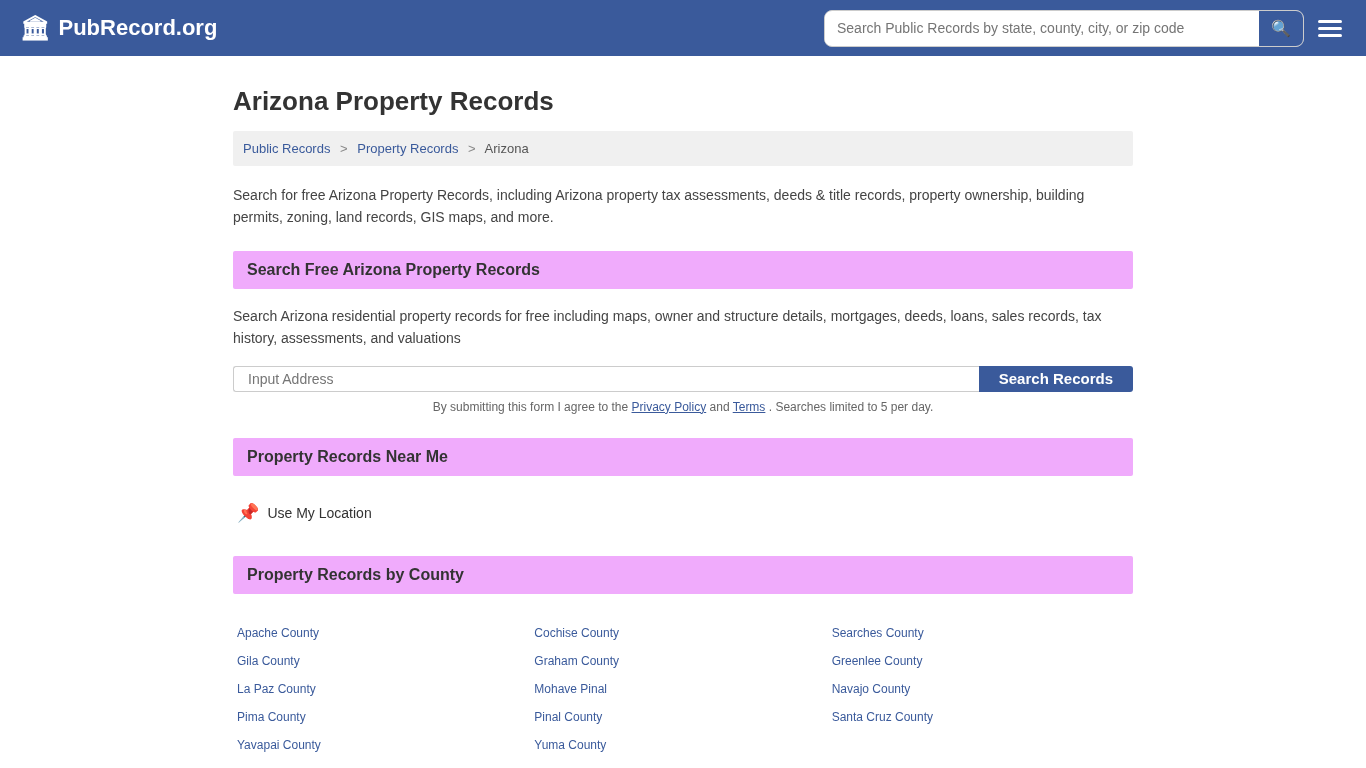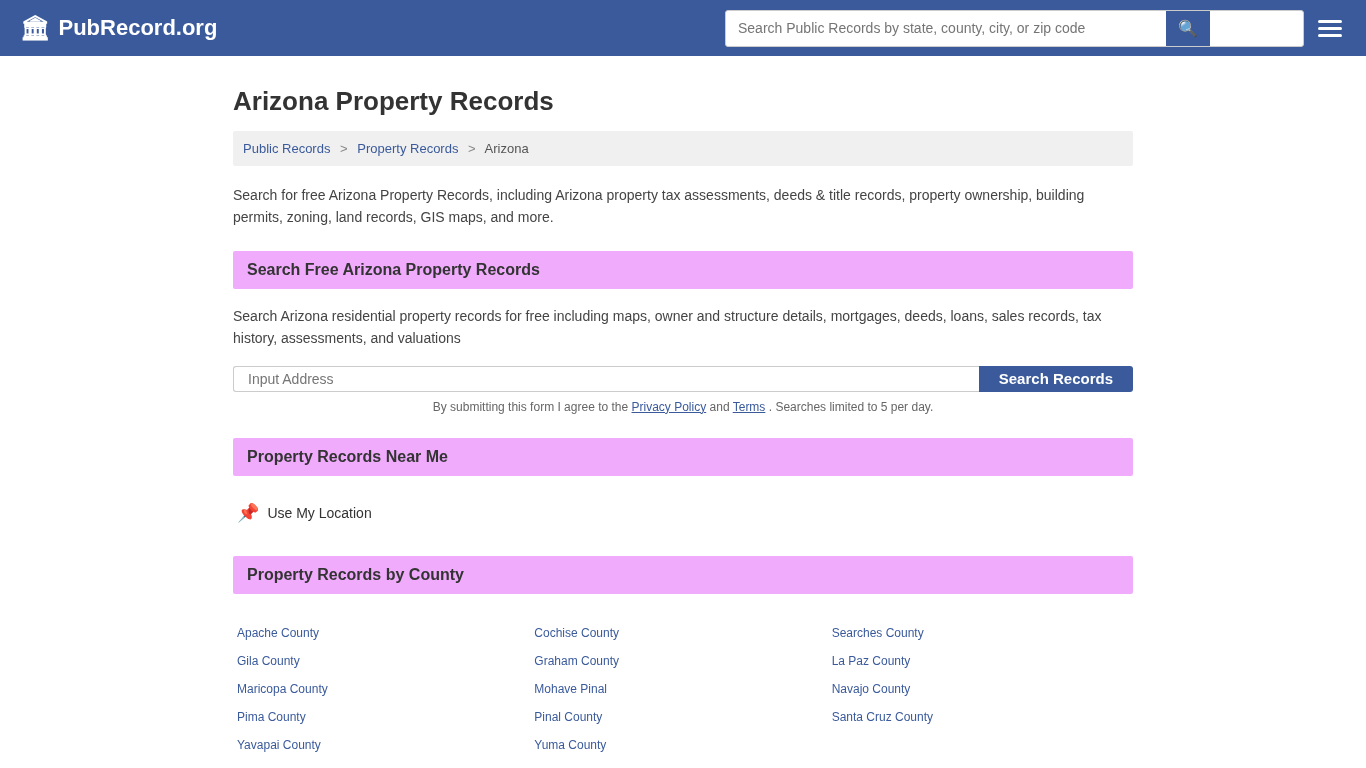--- a/index.html
+++ b/index.html
@@ -29,23 +29,23 @@
     .header-search-area {
       display: flex;
       align-items: center;
       gap: 10px;
     }
     .header-search-box {
       display: flex;
       align-items: center;
       background: #fff;
       border: 1px solid #ccc;
-      border-radius: 3px;
+      border-radius: 8px;
       overflow: hidden;
-      width: 579px;
+      width: 480px;
     }
     .header-search-input {
       border: none;
       outline: none;
       padding: 8px 12px;
       font-size: 14px;
       width: 440px;
       color: #666;
     }
     .header-search-btn {
@@ -275,22 +275,22 @@
   <div class="county-section">
     <div class="section-header">
       <h2>Property Records by County</h2>
     </div>
     <div class="county-grid" id="county-grid">
     <a class="county-link" href="#">Apache County</a>
         <a class="county-link" href="#">Cochise County</a>
         <a class="county-link" href="#">Searches County</a>
         <a class="county-link" href="#">Gila County</a>
         <a class="county-link" href="#">Graham County</a>
+        <a class="county-link" href="#">Greenlee County</a>
         <a class="county-link" href="#">La Paz County</a>
-        <a class="county-link" href="#">Maricopa County</a>
         <a class="county-link" href="#">Mohave Pinal</a>
         <a class="county-link" href="#">Navajo County</a>
         <a class="county-link" href="#">Pima County</a>
         <a class="county-link" href="#">Pinal County</a>
         <a class="county-link" href="#">Santa Cruz County</a>
         <a class="county-link" href="#">Yavapai County</a>
         <a class="county-link" href="#">Yuma County</a>
       </div>
   </div>
 

